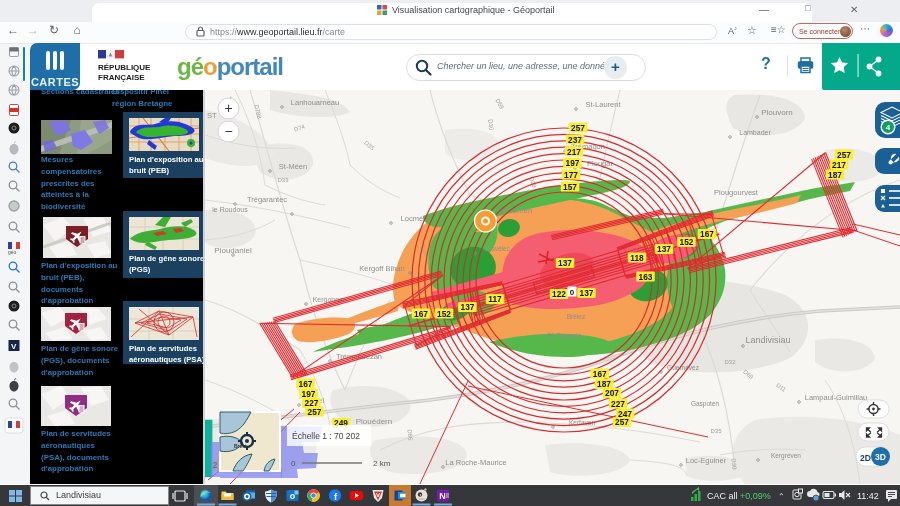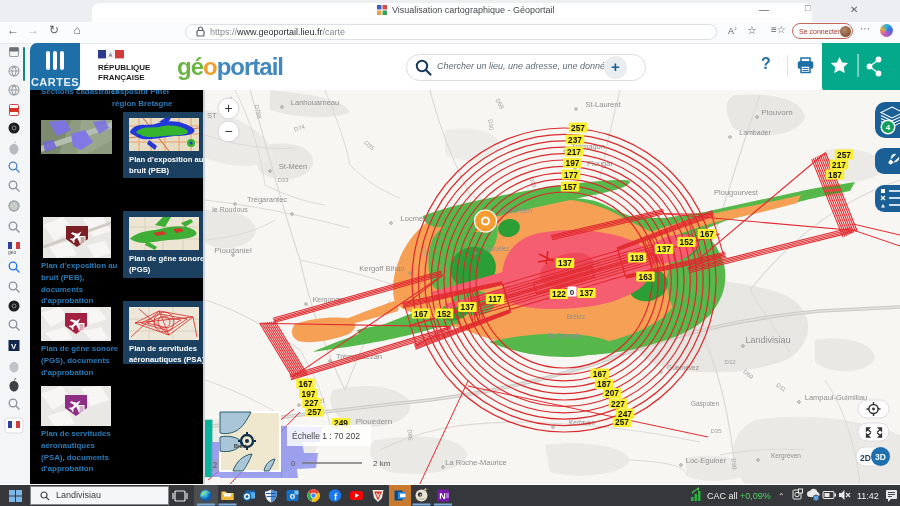--- a/index.html
+++ b/index.html
@@ -193,20 +193,21 @@
   <svg class="thumb" style="left:11px;top:30px;" width="71" height="34" viewBox="0 0 71 34">
     <rect width="71" height="34" fill="#8d9b80"></rect>
     <path d="M0,0 h30 l-12,34 h-18 z" fill="#7c8a6d"></path>
     <path d="M40,0 h31 v20 l-25,14 h-10 z" fill="#99a68b"></path>
     <path d="M0,26 L71,2 L71,8 L0,32 z" fill="#b8bdb2"></path>
     <path d="M8,2 l16,-2 6,10 -14,6 z" fill="#7d74e0"></path>
     <path d="M30,14 l14,-4 8,12 -12,8 -8,-4 z" fill="#8079e5"></path>
     <path d="M52,2 l12,-2 4,8 -10,6 z" fill="#7d74e0" opacity=".9"></path>
     <path d="M2,22 l10,-2 4,8 -12,4 z" fill="#6f66d8" opacity=".85"></path>
   </svg>
+  <div class="t" style="left:11px;top:64px;">Mesures<br>compensatoires<br>prescrites des<br>atteintes à la<br>biodiversité</div>
 
   <svg class="thumb" style="left:13px;top:127px;" width="68" height="41" viewBox="0 0 68 41">
     <rect width="68" height="41" fill="#e9e7e3"></rect>
     <path d="M0,8 L20,0 L30,12 L12,24 z M40,2 L60,0 L68,14 L50,20 z M6,30 L26,24 L34,38 L14,41 z M44,28 L62,24 L68,36 L52,41 z" fill="#f6f5f3"></path>
     <path d="M0,30 L68,6" stroke="#cfccc6" stroke-width="3" fill="none"></path>
     <g transform="translate(34,19)">
           <path d="M-11,-10 h22 v13 l-11,8 -11,-8 z" fill="#7a1f24"></path>
           <g transform="rotate(45)" fill="#fff">
             <path d="M0,-6.5 L1.3,-2 L6,.8 L6,2.6 L1.3,1.2 L.9,4.6 L2.8,6.2 L2.8,7.4 L0,6.6 L-2.8,7.4 L-2.8,6.2 L-.9,4.6 L-1.3,1.2 L-6,2.6 L-6,.8 L-1.3,-2 z"></path>
           </g>

